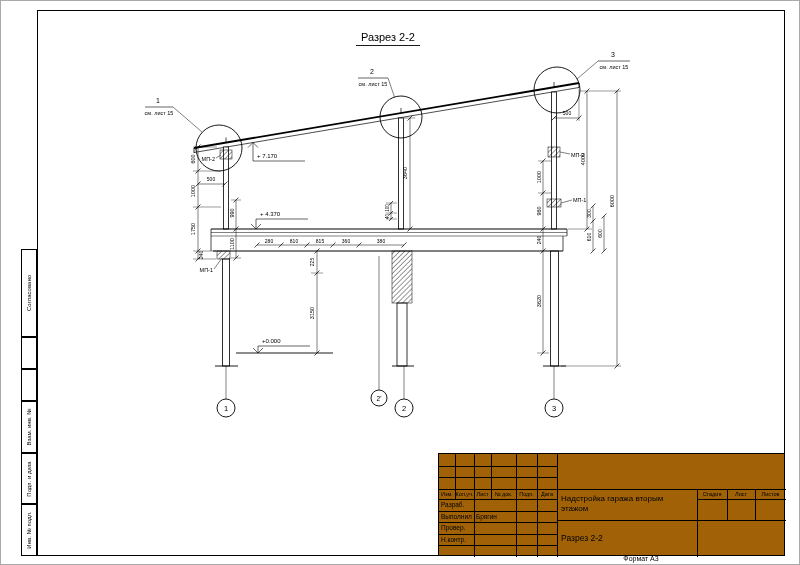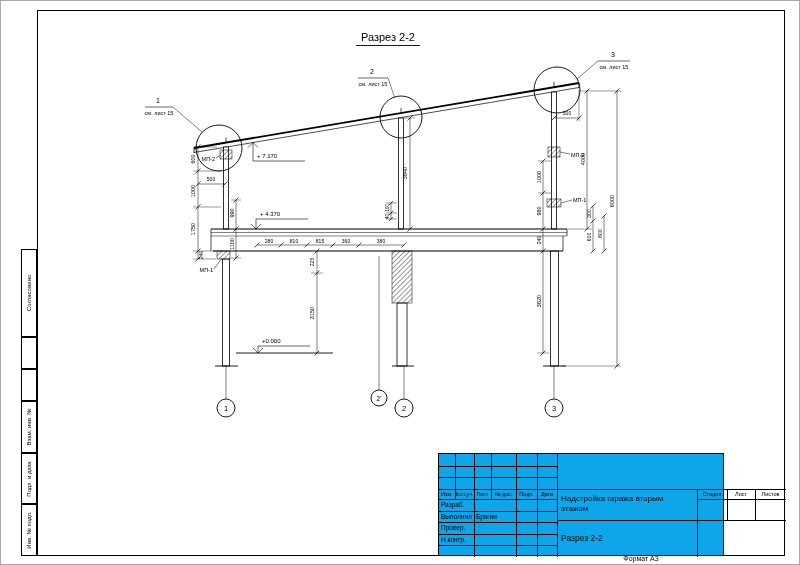--- a/index.html
+++ b/index.html
@@ -12,21 +12,21 @@
   .dwg .w04{stroke-width:0.4} .dwg .w05{stroke-width:0.5} .dwg .w06{stroke-width:0.6}
   .dwg .w07{stroke-width:0.7} .dwg .w09{stroke-width:0.9} .dwg .w12{stroke-width:1.2} .dwg .w18{stroke-width:1.8}
   .dwg .hatchfill{fill:url(#hatch)} .dwg .whitefill{fill:#fff}
   .dwg text { stroke:none; fill:#000; font-family:"Liberation Sans", sans-serif; }
   .t11{font-size:11px} .t75{font-size:7.5px} .t7{font-size:7px} .t65{font-size:6.5px}
   .t6{font-size:6px} .d55{font-size:5.5px} .d5{font-size:5px} .d45{font-size:4.5px}
   
   .stamp { position:absolute; left:20px; width:16px; border:1px solid #000; display:flex; align-items:center; justify-content:center; background:#fff; }
   .stamp span { display:block; transform:rotate(-90deg); white-space:nowrap; font-size:6px; }
   
-  .tb { position:absolute; left:437px; top:452px; width:286px; height:103px; border:1.5px solid #000; background:#0ea5e9; }
+  .tb { position:absolute; left:437px; top:452px; width:347px; height:103px; border:1.5px solid #000; background:#a16207; }
   .tb-v { position:absolute; width:1px; background:#000; }
   .tb-h { position:absolute; height:1px; background:#000; }
   .tb-txt { position:absolute; font-size:6.5px; line-height:11px; white-space:nowrap; }
   .tb-hd { position:absolute; font-size:5.5px; line-height:10px; text-align:center; }
   .tb-big { position:absolute; font-size:8px; line-height:1.25; display:flex; align-items:center; }
   .fmt { position:absolute; left:595px; top:554px; width:90px; text-align:center; font-size:7px; }
 </style>
 </head>
 <body>
 

